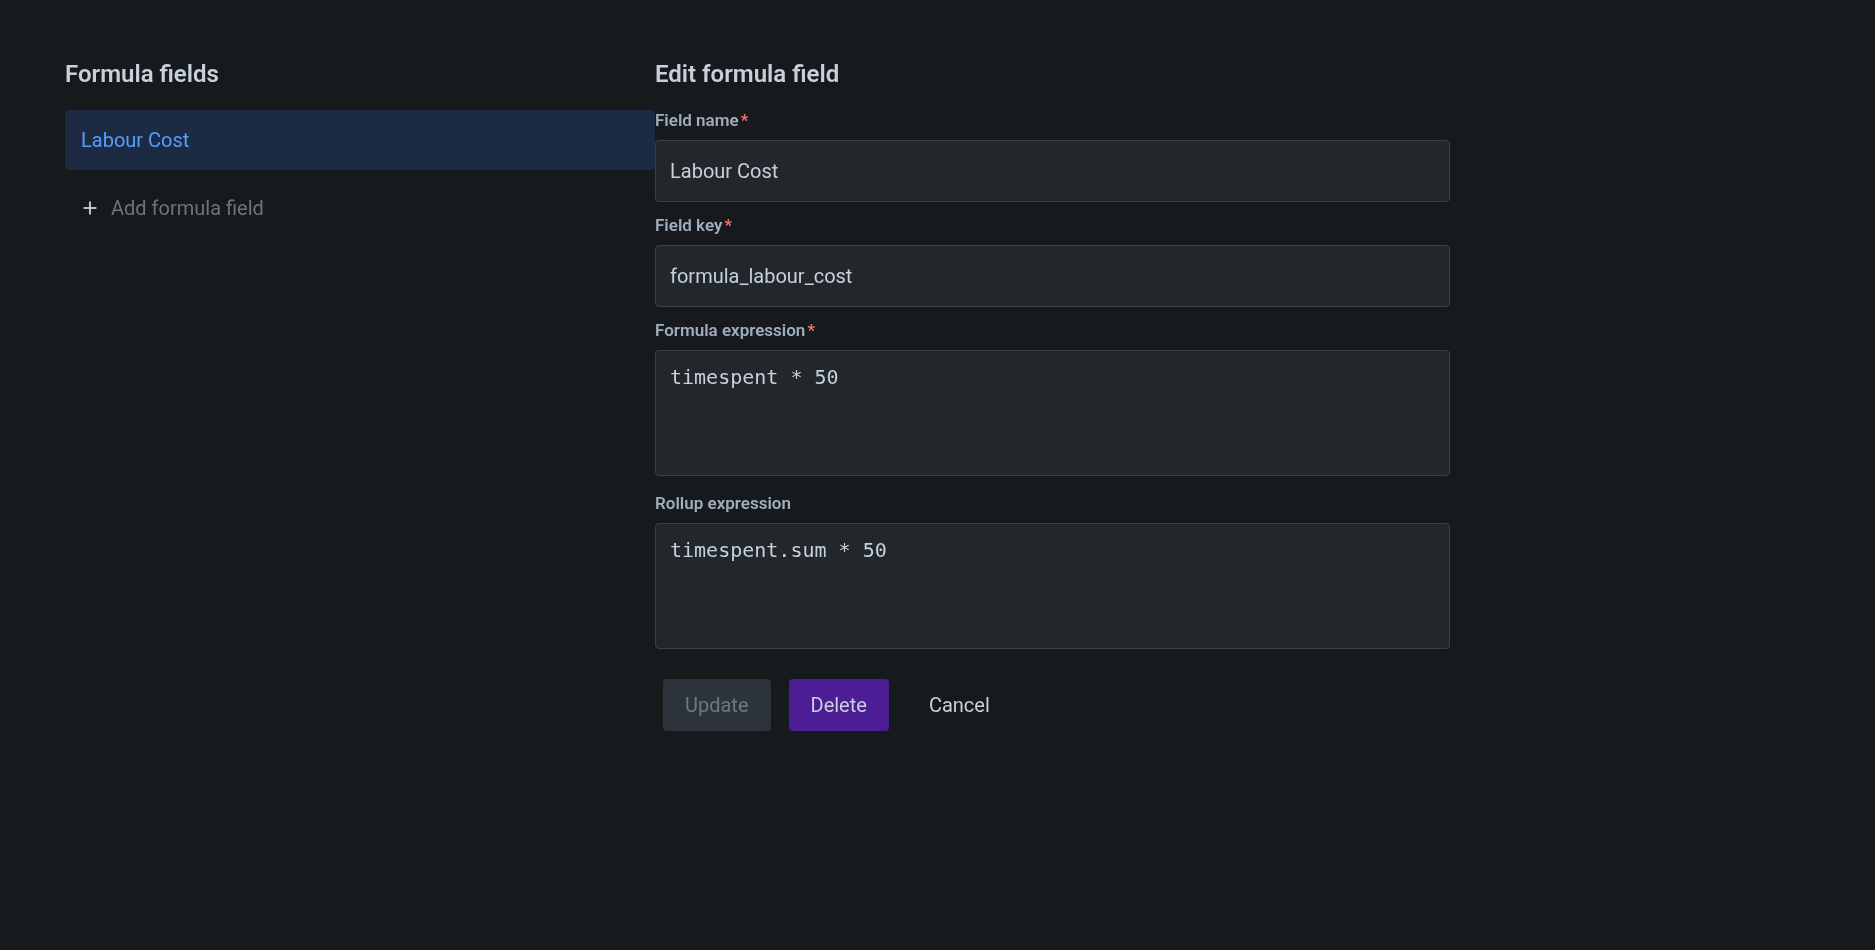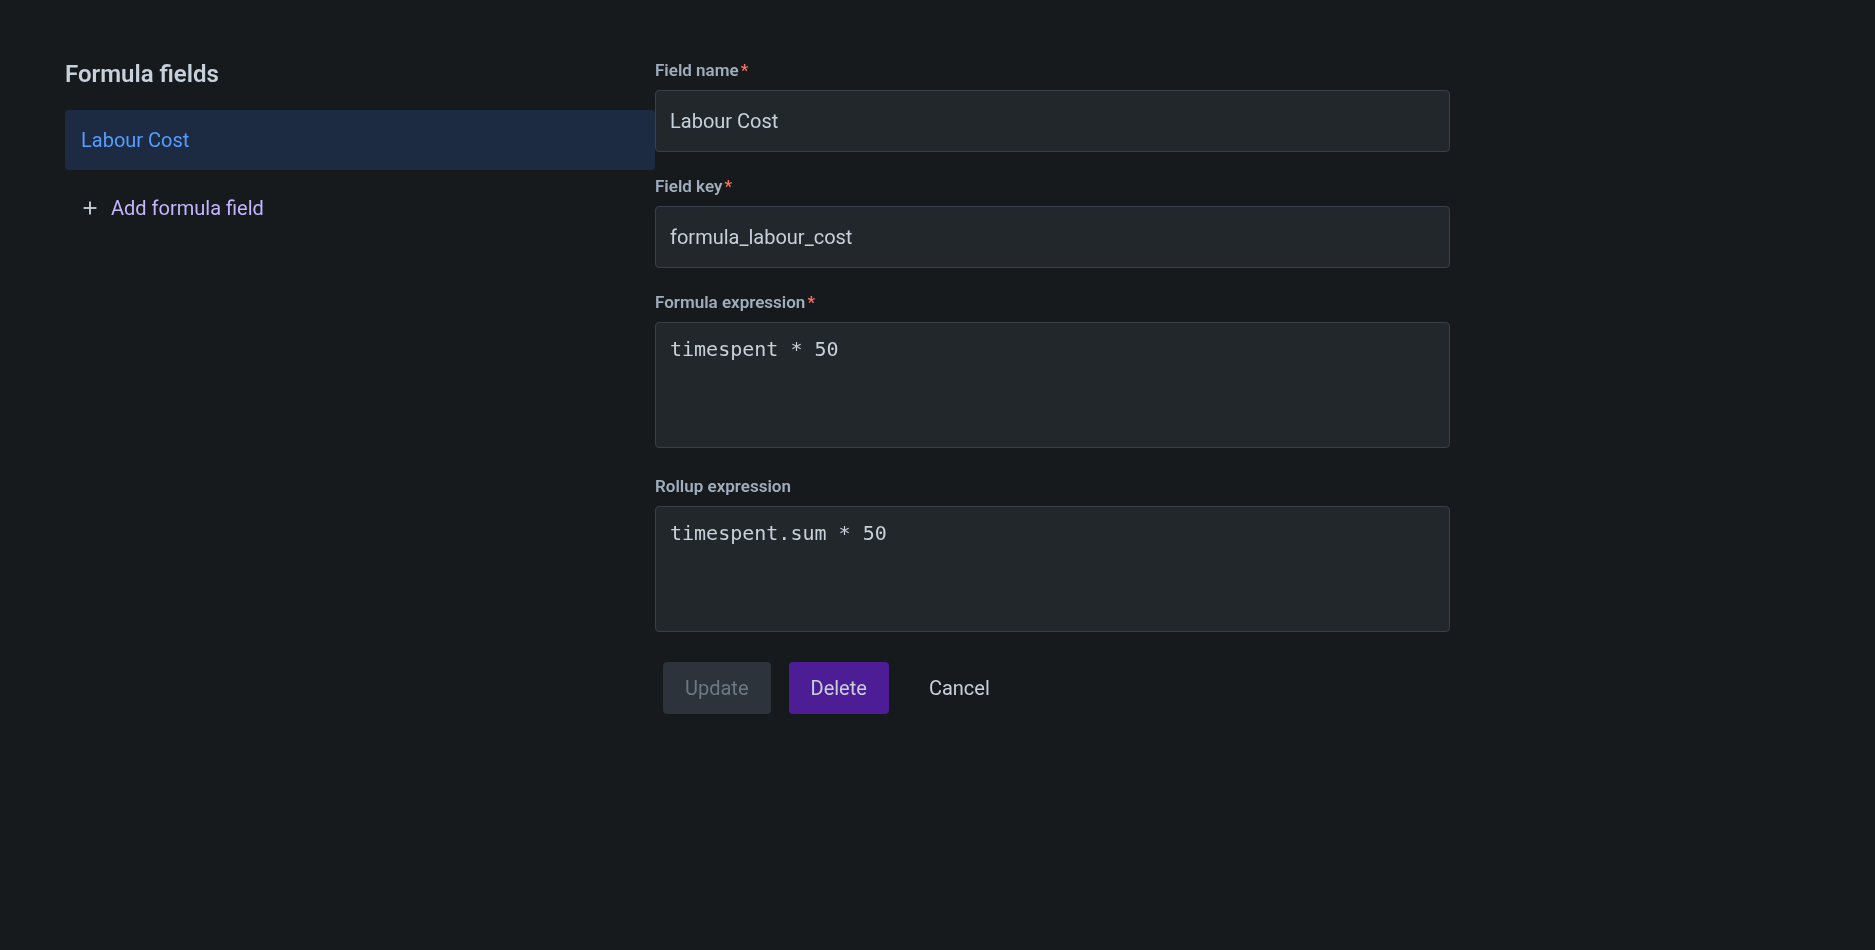--- a/index.html
+++ b/index.html
@@ -44,37 +44,37 @@
     padding: 18px 16px;
     border-radius: 4px;
     cursor: pointer;
   }
   .add-field-btn {
     display: flex;
     align-items: center;
     gap: 10px;
     padding: 16px 14px;
     font-size: 20px;
-    color: #c4b5fd;
+    color: #737373;
     cursor: pointer;
     margin-top: 10px;
   }
   .plus-icon {
     width: 22px;
     height: 22px;
     display: flex;
     align-items: center;
     justify-content: center;
   }
   .plus-icon svg {
     width: 22px;
     height: 22px;
   }
   .form-group {
-    margin-bottom: 24px;
+    margin-bottom: 13px;
   }
   .form-label {
     display: block;
     font-size: 17px;
     font-weight: 600;
     color: #9fadbc;
     margin-bottom: 10px;
   }
   .required {
     color: #f87168;
@@ -145,20 +145,21 @@
         <svg viewBox="0 0 24 24" fill="none" stroke="#c7d1db" stroke-width="2">
           <line x1="12" y1="5" x2="12" y2="19"></line>
           <line x1="5" y1="12" x2="19" y2="12"></line>
         </svg>
       </span>
       <span>Add formula field</span>
     </div>
   </div>
 
   <div class="right-panel">
+    <h2 class="section-title">Edit formula field</h2>
 
     <div class="form-group">
       <label class="form-label">
         <span>Field name</span><span class="required">*</span>
       </label>
       <input type="text" class="text-input" value="Labour Cost" style="">
     </div>
 
     <div class="form-group">
       <label class="form-label">

